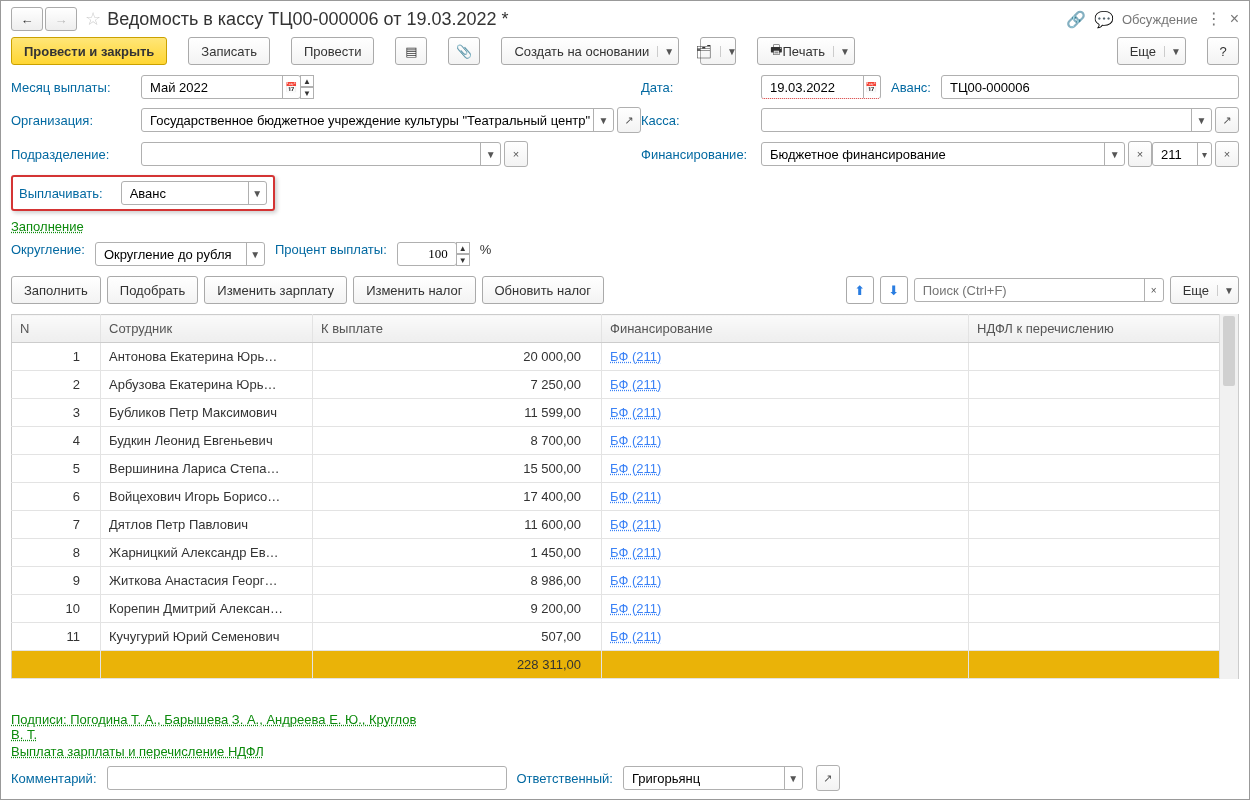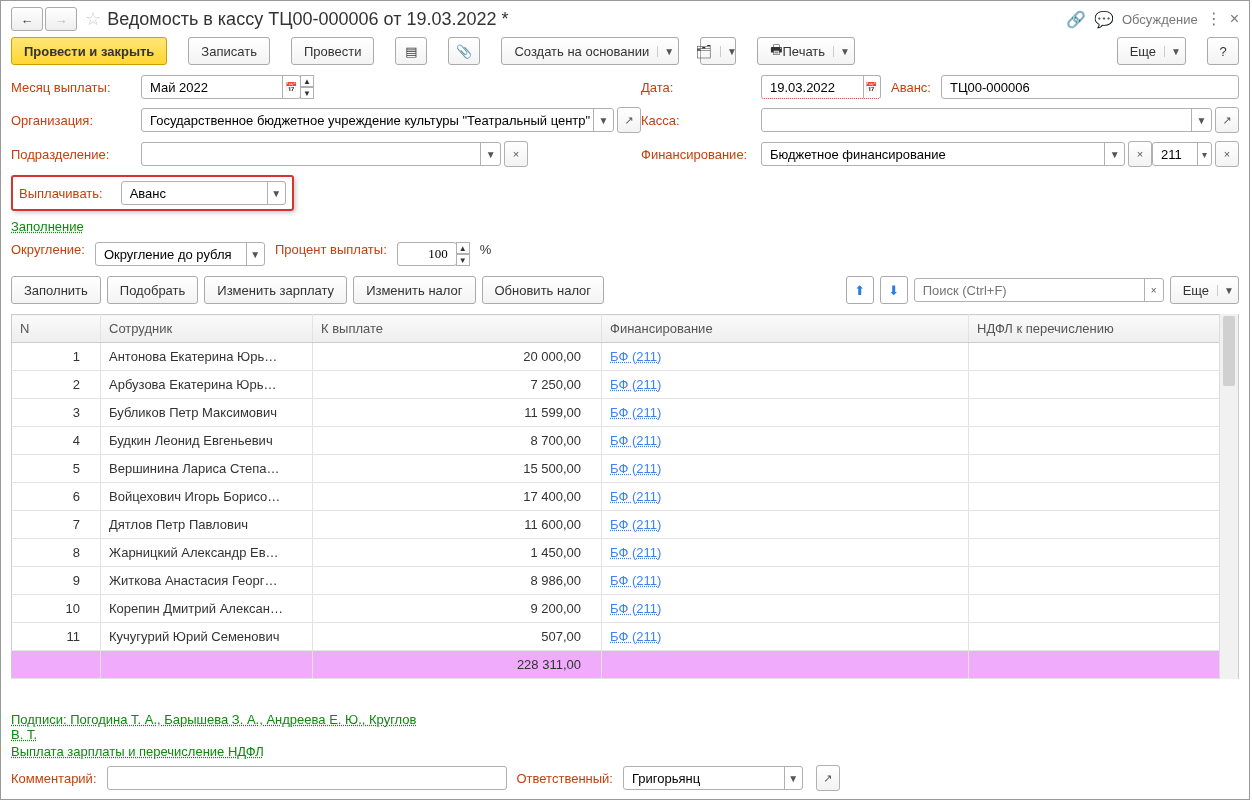--- a/index.html
+++ b/index.html
@@ -13,41 +13,41 @@
   .topright .ico{font-size:16px}
   .toolbar{display:flex;align-items:center;gap:21px;margin-bottom:10px}
   .btn{border:1px solid #aaa;border-radius:3px;background:linear-gradient(#fff,#f3f3f3);height:26px;display:inline-flex;align-items:center;padding:0 12px;cursor:pointer}
   .btn.primary{background:linear-gradient(#ffe678,#ffd633);border-color:#caa100;font-weight:bold}
   .btn.icon{padding:0;width:30px;justify-content:center}
   .btn.split{padding-right:4px}
   .btn .chev{border-left:1px solid #ccc;margin-left:8px;padding-left:6px;color:#555;font-size:10px}
   .spacer{flex:1}
   .formgrid{display:grid;grid-template-columns:130px 500px 120px 490px;row-gap:8px;align-items:center;margin-bottom:8px}
   .formgrid.r1{grid-template-columns:130px 500px 120px 1fr}
-  label.fl{color:#c2410c}
+  label.fl{color:#0369a1}
   .field{display:flex;align-items:center}
   .input{border:1px solid #b0b0b0;height:24px;border-radius:3px;background:#fff;padding:0 6px;display:flex;align-items:center;box-sizing:border-box}
   .input input{border:none;outline:none;width:100%;font-size:13px;background:transparent}
   .miniBtn{width:22px;height:24px;border:1px solid #b0b0b0;border-radius:3px;margin-left:3px;display:inline-flex;align-items:center;justify-content:center;background:linear-gradient(#fff,#f3f3f3);font-size:11px;color:#555}
   .input.combo{padding-right:0}
   .input .cBtn{width:20px;border-left:1px solid #b0b0b0;height:100%;display:inline-flex;align-items:center;justify-content:center;font-size:10px;color:#555}
   .input.redu{border-bottom:1.5px dotted #d43434}
   .highlight{border:2px solid #d43434;border-radius:3px;padding:4px 6px;display:inline-flex;align-items:center;box-shadow:2px 2px 4px rgba(0,0,0,.2)}
   .linkg{color:#0c8a0c;text-decoration:underline dotted}
   .section{margin:8px 0}
   .rowline{display:flex;align-items:flex-start;gap:10px}
   .tablebar{display:flex;align-items:center;gap:6px;margin:10px 0}
   .search{flex:0 0 250px}
   .search .input{width:100%}
   table.dt{width:100%;border-collapse:collapse;border:1px solid #ccc}
   table.dt th,table.dt td{border-right:1px solid #e3e3e3;border-bottom:1px solid #e3e3e3;padding:6px 8px;font-size:13px;text-align:left;white-space:nowrap;overflow:hidden;text-overflow:ellipsis}
   table.dt th{background:linear-gradient(#fafafa,#eee);font-weight:normal;color:#555;border-bottom:1px solid #ccc}
   table.dt .num{text-align:right;padding-right:20px}
   table.dt .fin{color:#3b82f6;text-decoration:underline dotted}
-  table.dt tfoot td{background:#f0abfc;font-weight:normal}
+  table.dt tfoot td{background:#eab308;font-weight:normal}
   .tablewrap{position:relative}
   .vscroll{position:absolute;right:0;top:0;bottom:0;width:18px;background:#f1f1f1;border-left:1px solid #ddd;border-right:1px solid #ccc}
   .vscroll::before{content:"";position:absolute;left:3px;right:3px;top:2px;height:70px;background:#d0d0d0;border-radius:2px}
   .footer{position:absolute;left:10px;right:10px;bottom:8px}
   .footer a{color:#0c8a0c;text-decoration:underline dotted}
   .frow{display:flex;align-items:center;gap:10px;margin-top:6px}
   .col-n{width:60px}
   .col-emp{width:195px;max-width:195px}
   .col-pay{width:260px}
   .col-fin{width:350px}
@@ -161,21 +161,21 @@
         <input value="211" style="">
         <span class="cBtn">▾</span>
       </div>
       <span class="miniBtn">×</span>
     </div>
   </div>
 
   <div style="margin:6px 0">
     <span class="highlight">
       <label class="fl" style="margin-right:18px">Выплачивать:</label>
-      <div class="input combo" style="width:165px">
+      <div class="input combo" style="width:146px">
         <input value="Аванс" style="">
         <span class="cBtn">▼</span>
       </div>
     </span>
   </div>
 
   <div class="section"><a class="linkg" href="#">Заполнение</a></div>
 
   <div class="rowline">
     <label class="fl">Округление:</label>

